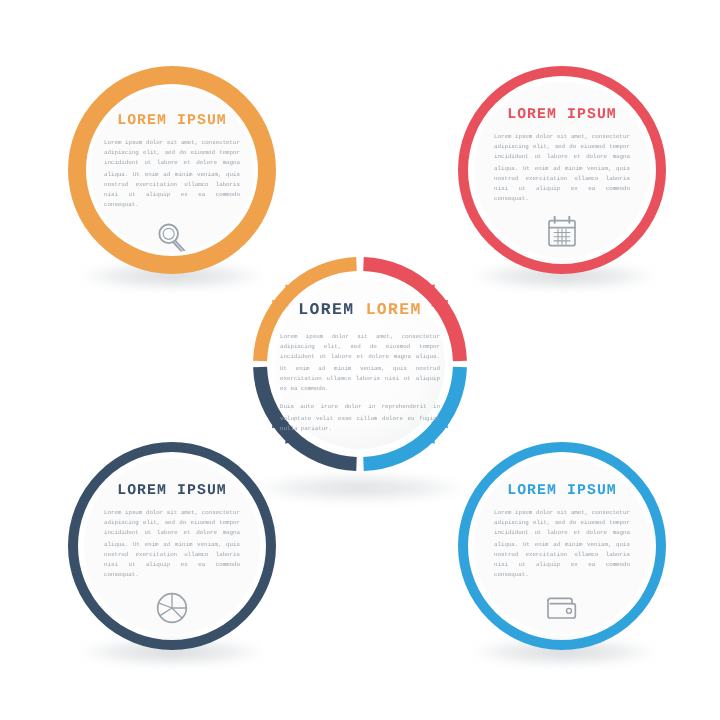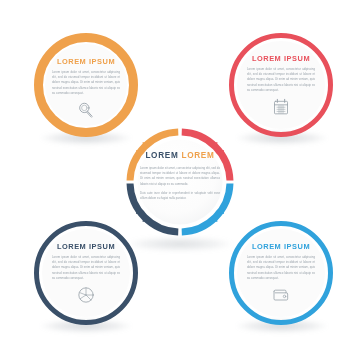--- a/index.html
+++ b/index.html
@@ -11,20 +11,21 @@
     height: 360px;
     background: #ffffff;
     font-family: "Liberation Sans", sans-serif;
     overflow: hidden;
   }
   #infographic {
     position: relative;
     width: 356px;
     height: 360px;
     background: #ffffff;
+    font-family: Liberation Mono, monospace;
   }
 
   
   .node {
     position: absolute;
     width: 104px;
     height: 104px;
     border-radius: 50%;
     box-sizing: border-box;
     display: flex;

